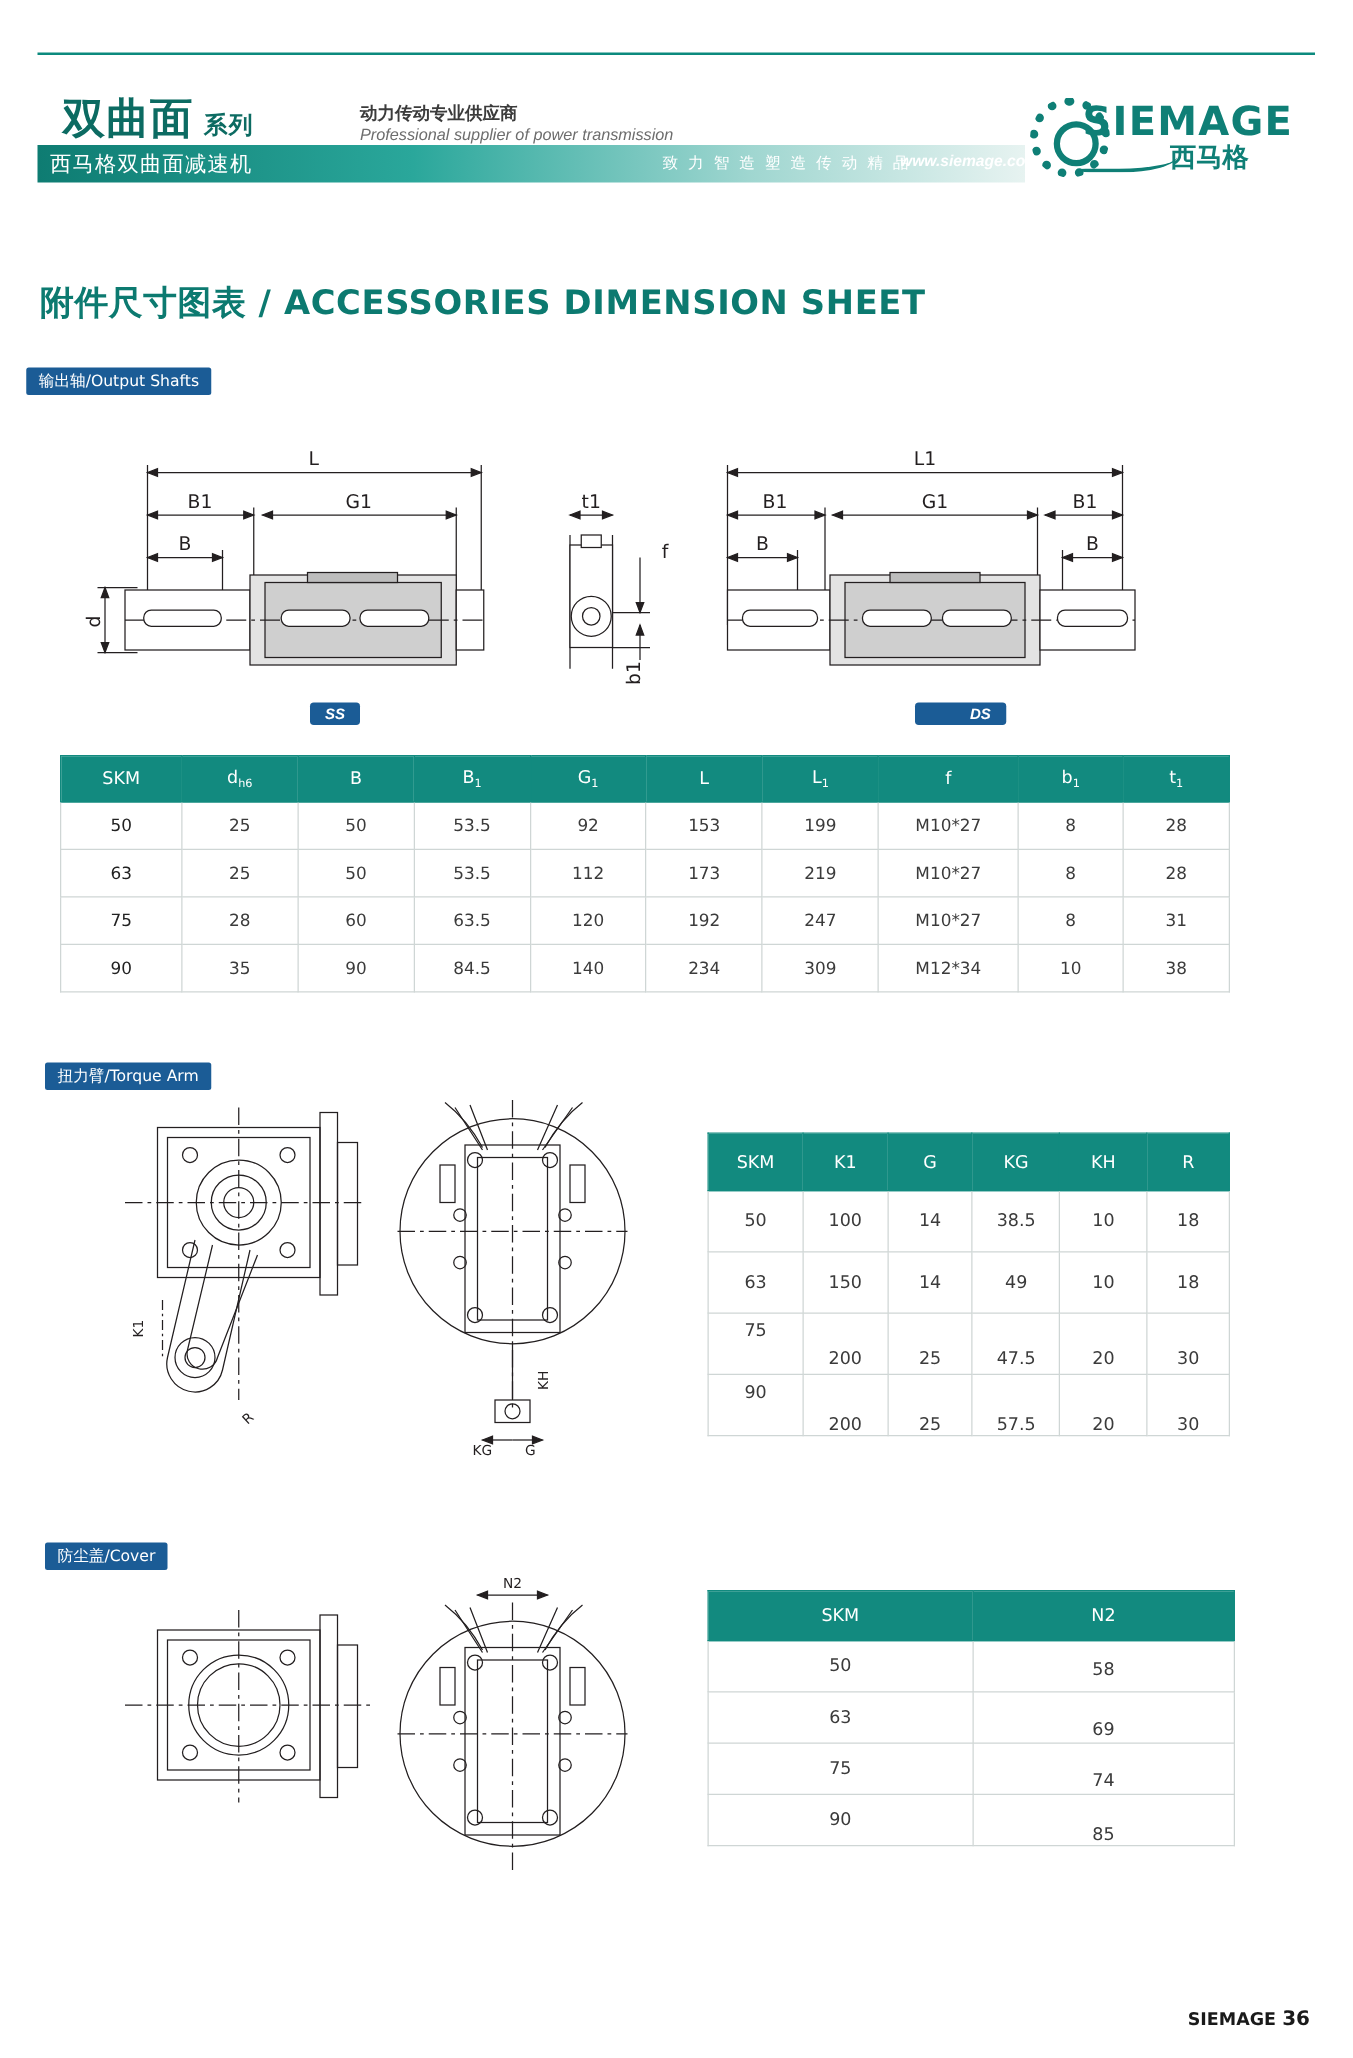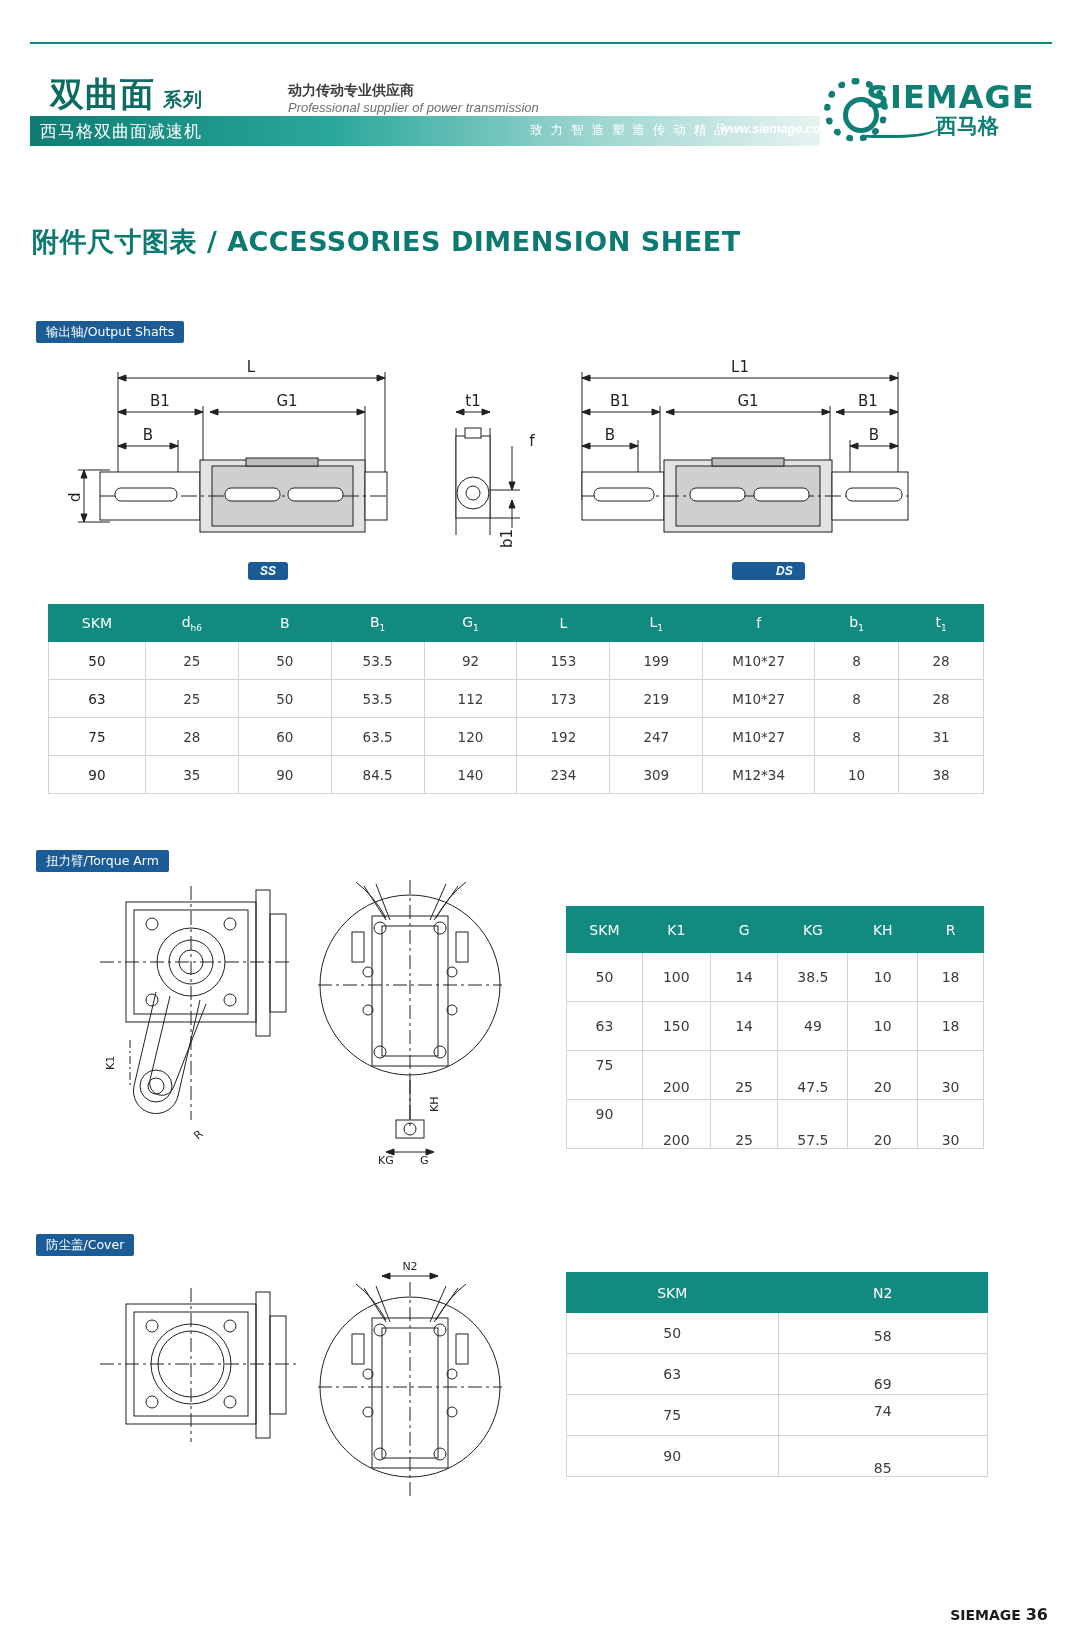--- a/index.html
+++ b/index.html
@@ -143,21 +143,21 @@
   <div class="logo">
     <div class="logo-gear"></div>
     <div class="logo-word">SIEMAGE</div>
     <div class="logo-swoosh"></div>
     <div class="logo-cn">西马格</div>
   </div>
 </div>
 
 <div class="page-title">附件尺寸图表 / ACCESSORIES DIMENSION SHEET</div>
 
-<div class="tag" style="left:36px; top:294px;margin-top:27px;">输出轴/Output Shafts</div>
+<div class="tag" style="left:21px; top:294px;">输出轴/Output Shafts</div>
 
 <div class="draw" style="left:60px; top:350px;">
 <svg width="900" height="235" viewBox="0 0 900 235">
   <g stroke="#231f20" fill="none" stroke-width="1">
 
     <line x1="58" y1="22" x2="58" y2="150"></line>
     <line x1="325" y1="22" x2="325" y2="150"></line>
     <line x1="58" y1="28" x2="325" y2="28"></line>
     <path d="M58 28 l8 -3 v6 z" fill="#231f20"></path>
     <path d="M325 28 l-8 -3 v6 z" fill="#231f20"></path>
@@ -549,21 +549,21 @@
     <tr>
       <td>50</td>
       <td style="vertical-align:bottom; padding-bottom:9px;">58</td>
     </tr>
     <tr>
       <td>63</td>
       <td style="vertical-align:bottom; padding-bottom:2px;">69</td>
     </tr>
     <tr>
       <td>75</td>
-      <td style="vertical-align:bottom; padding-bottom:16px;">74</td>
+      <td style="vertical-align:bottom; padding-bottom:2px;">74</td>
     </tr>
     <tr>
       <td>90</td>
       <td style="vertical-align:bottom; padding-bottom:0px;">85</td>
     </tr>
   </tbody>
 </table>
 
 <div class="footer">
   <span>SIEMAGE</span>

